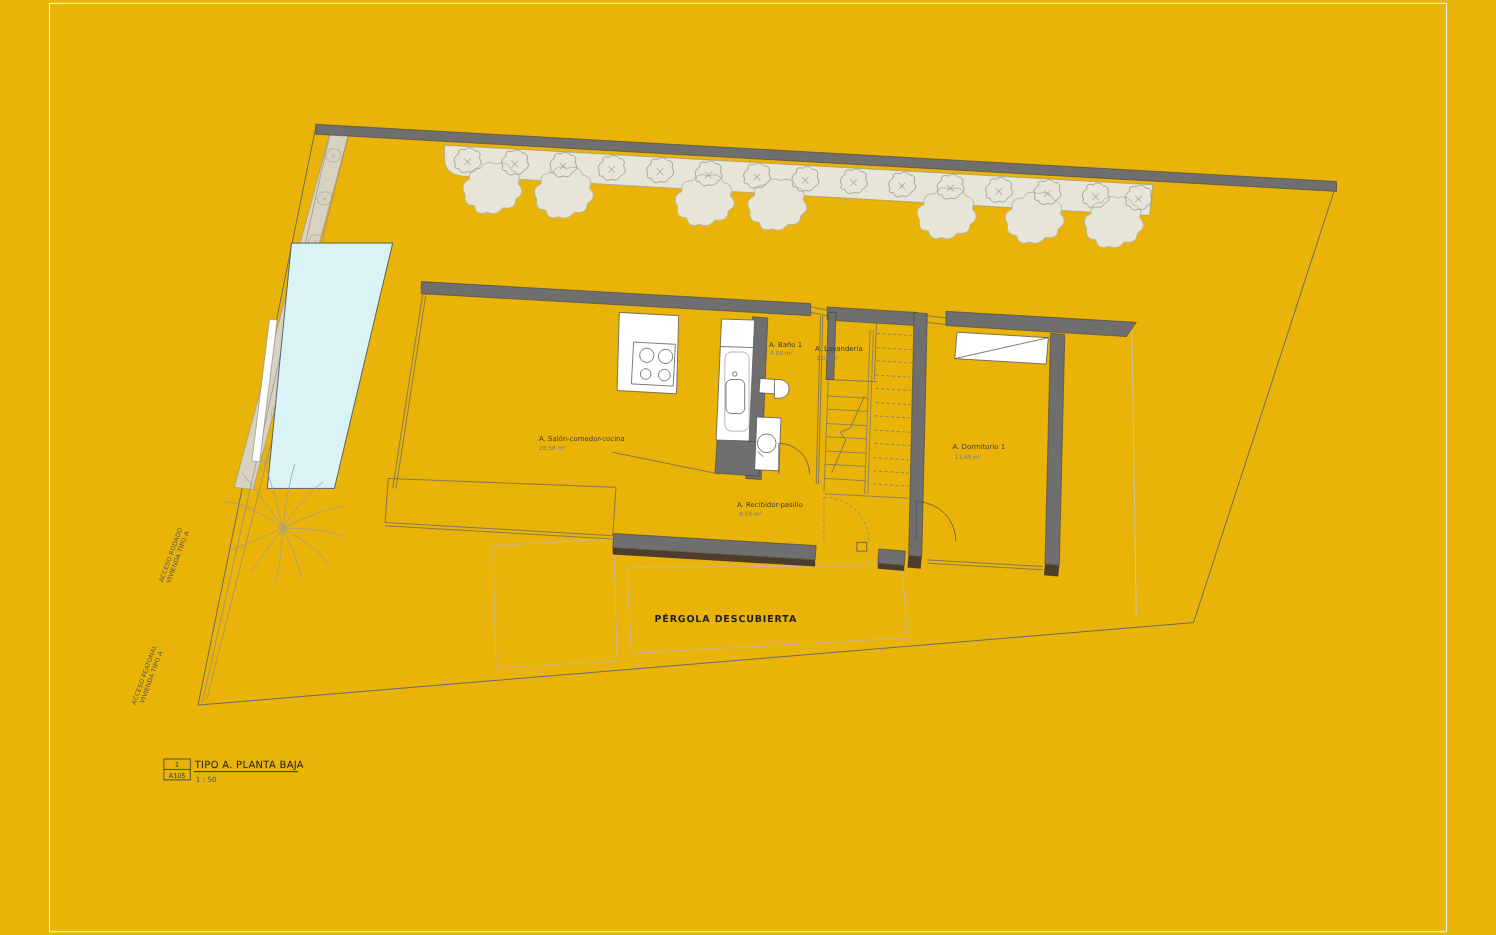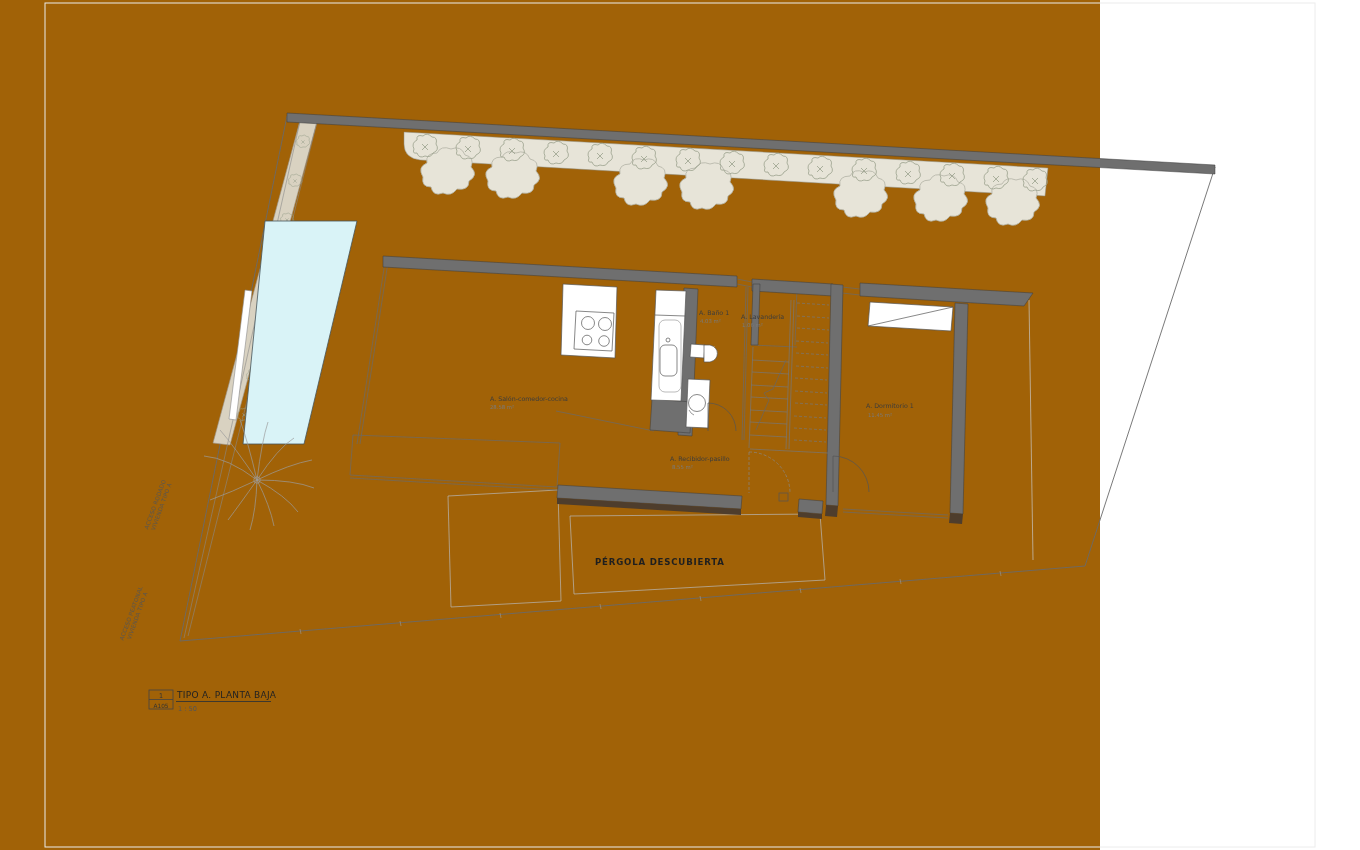--- a/index.html
+++ b/index.html
@@ -1,17 +1,17 @@
 <!DOCTYPE html>
 <html><head>
 <meta charset="utf-8">
 <style>
   html,body{margin:0;padding:0;background:#ffffff;width:1360px;height:850px;overflow:hidden;}
   body{font-family:"DejaVu Sans", "Liberation Sans", sans-serif;}
-  .sheet{position:absolute;top:0;left:0;width:1100px;height:850px;background:#a16207;}
+  .sheet{position:absolute;top:0;left:0;width:1360px;height:850px;background:#eab308;}
   svg text{fill:#3a3a3a;}
   .roomname{font-size:6.3px;fill:#3c3c3c;}
   .roomarea{font-size:5.3px;fill:#7a7a7a;}
   .pergola{font-size:8.6px;font-weight:bold;fill:#1f1f1f;letter-spacing:.8px;}
   .sitelbl{font-size:5.6px;fill:#555;letter-spacing:.2px;}
   .tb-title{font-size:9px;fill:#222;letter-spacing:.3px;}
   .tb-scale{font-size:6.6px;fill:#555;}
   .tb-cell{font-size:6.4px;fill:#333;}
 </style>
 </head>

